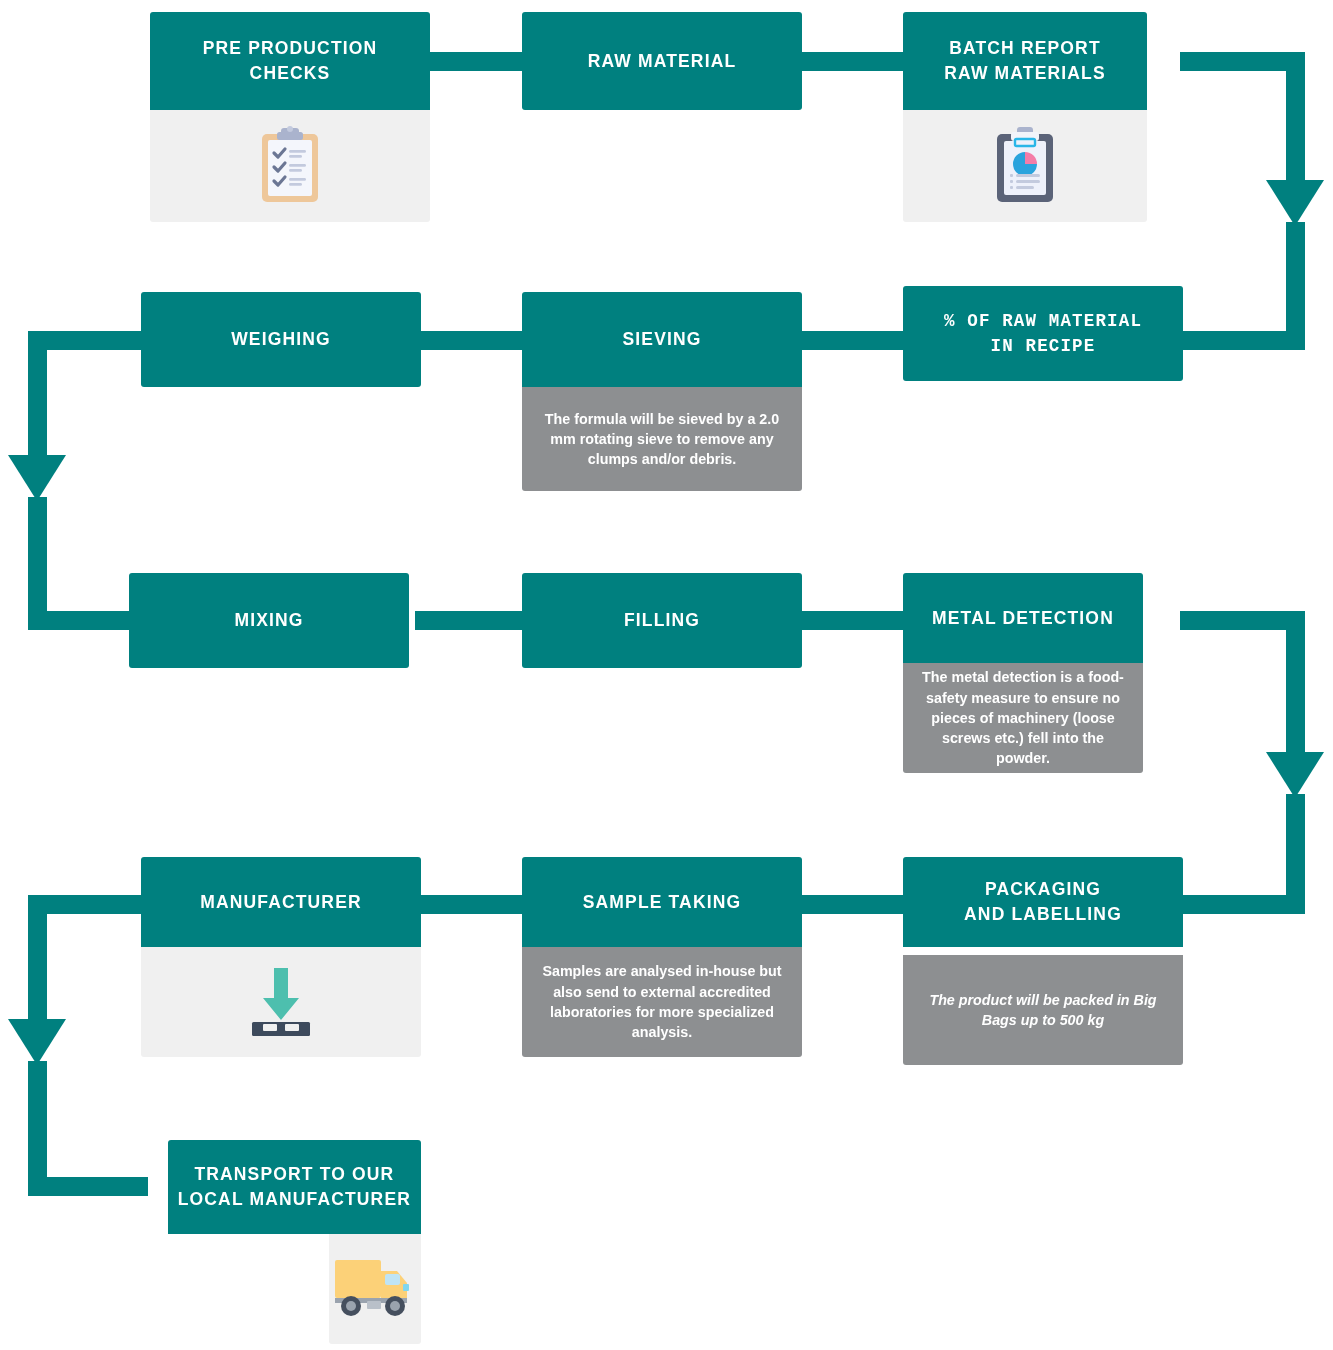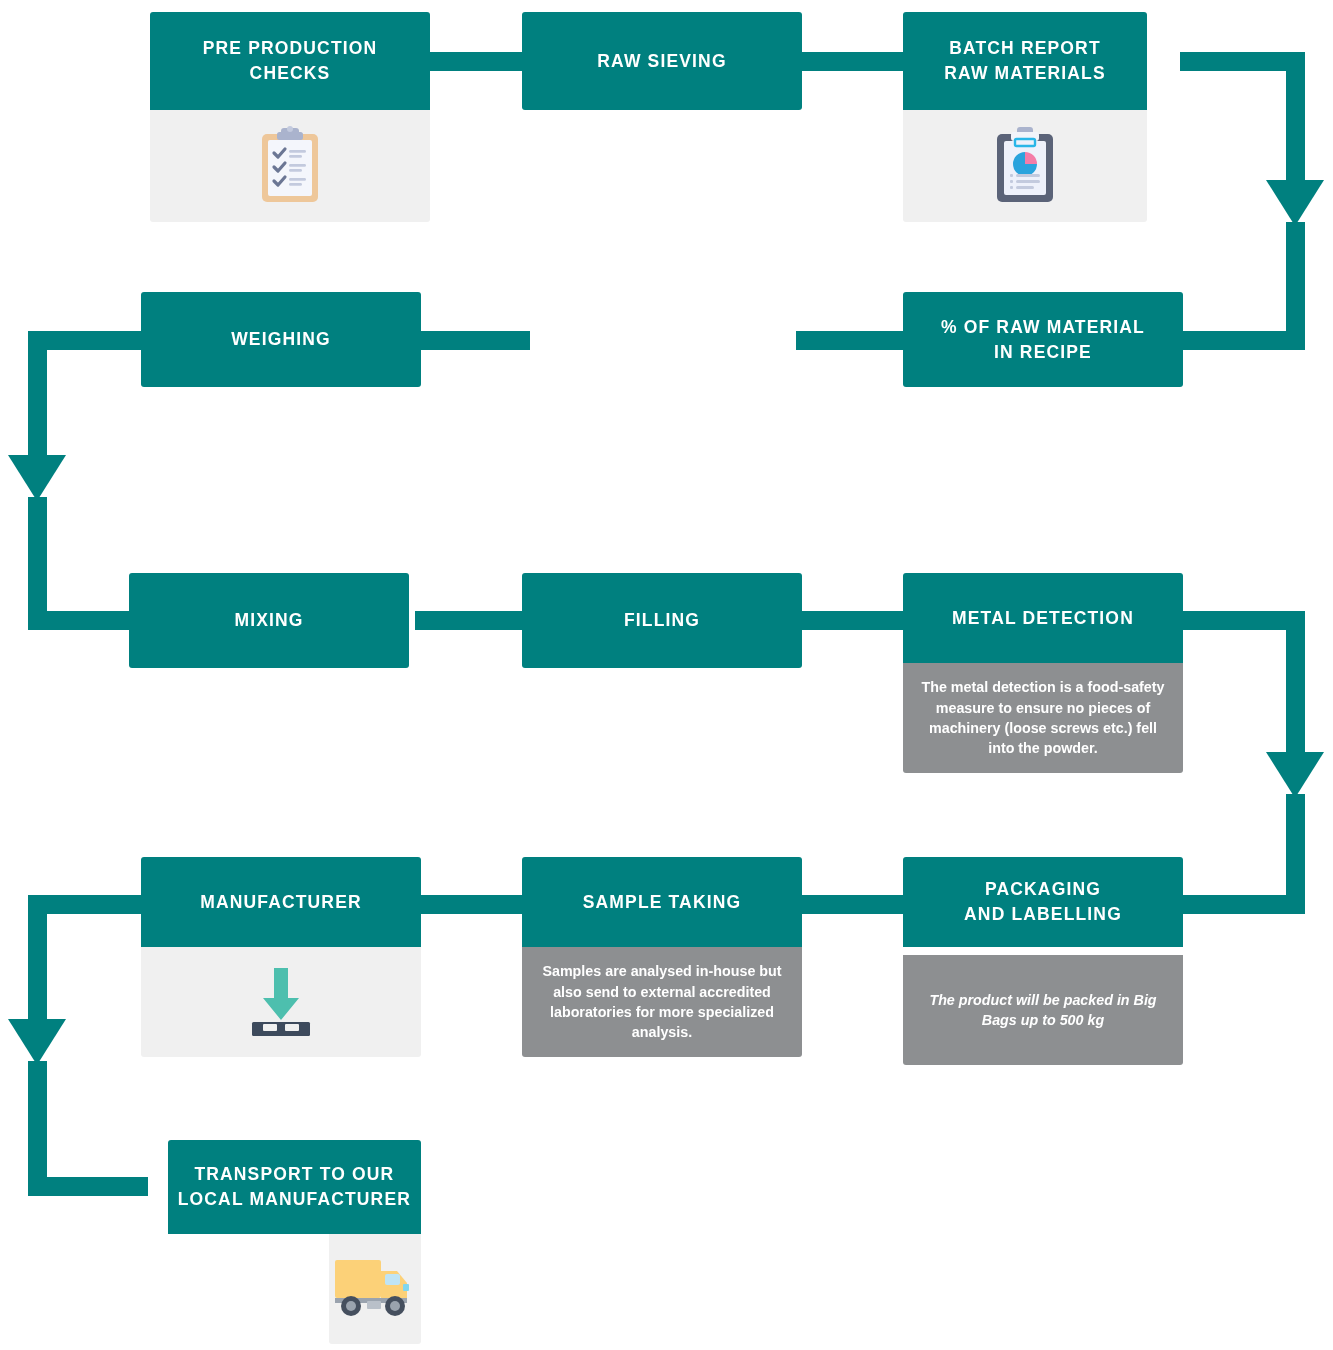--- a/index.html
+++ b/index.html
@@ -155,21 +155,21 @@
           <path d="M16 57 l4 4 l7 -8" stroke="#6b7694" stroke-width="3.2" fill="none" stroke-linecap="round" stroke-linejoin="round"></path>
           <rect x="31" y="54" width="17" height="2.8" rx="1.4" fill="#c3cade"></rect>
           <rect x="31" y="59" width="13" height="2.8" rx="1.4" fill="#c3cade"></rect>
         </svg>
       </span>
     </div>
   </div>
 
   <div class="node no-body" style="left:522px; top:12px; width:280px;">
     <div class="node-head" style="height:98px;">
-      <span>RAW SIEVING</span>
+      <span>RAW MATERIAL</span>
     </div>
   </div>
 
   <div class="node" style="left:903px; top:12px; width:244px;">
     <div class="node-head" style="height:98px;">
       <span>
         <span>BATCH REPORT</span><br>
         <span>RAW MATERIALS</span>
       </span>
     </div>
@@ -193,43 +193,49 @@
       </span>
     </div>
   </div>
 
   <div class="node no-body" style="left:141px; top:292px; width:280px;">
     <div class="node-head" style="height:95px;">
       <span>WEIGHING</span>
     </div>
   </div>
 
-
-  <div class="node no-body" style="left:903px; top:292px; width:280px;">
+  <div class="node" style="left:522px; top:292px; width:280px;">
+    <div class="node-head" style="height:95px;">
+      <span>SIEVING</span>
+    </div>
+    <div class="node-desc" style="height:104px;">The formula will be sieved by a 2.0 mm rotating sieve to remove any clumps and/or debris.</div>
+  </div>
+
+  <div class="node no-body" style="left:903px; top:286px; width:280px;font-family:Liberation Mono, monospace;">
     <div class="node-head" style="height:95px;">
       <span>
         <span>% OF RAW MATERIAL</span><br>
         <span>IN RECIPE</span>
       </span>
     </div>
   </div>
 
   <div class="node no-body" style="left:129px; top:573px; width:280px;">
     <div class="node-head" style="height:95px;">
       <span>MIXING</span>
     </div>
   </div>
 
   <div class="node no-body" style="left:522px; top:573px; width:280px;">
     <div class="node-head" style="height:95px;">
       <span>FILLING</span>
     </div>
   </div>
 
-  <div class="node" style="left:903px; top:573px; width:280px;">
+  <div class="node" style="left:903px; top:573px; width:240px;">
     <div class="node-head" style="height:90px;">
       <span>METAL DETECTION</span>
     </div>
     <div class="node-desc" style="height:110px;">The metal detection is a food-safety measure to ensure no pieces of machinery (loose screws etc.) fell into the powder.</div>
   </div>
 
   <div class="node" style="left:141px; top:857px; width:280px;">
     <div class="node-head" style="height:90px;">
       <span>MANUFACTURER</span>
     </div>

